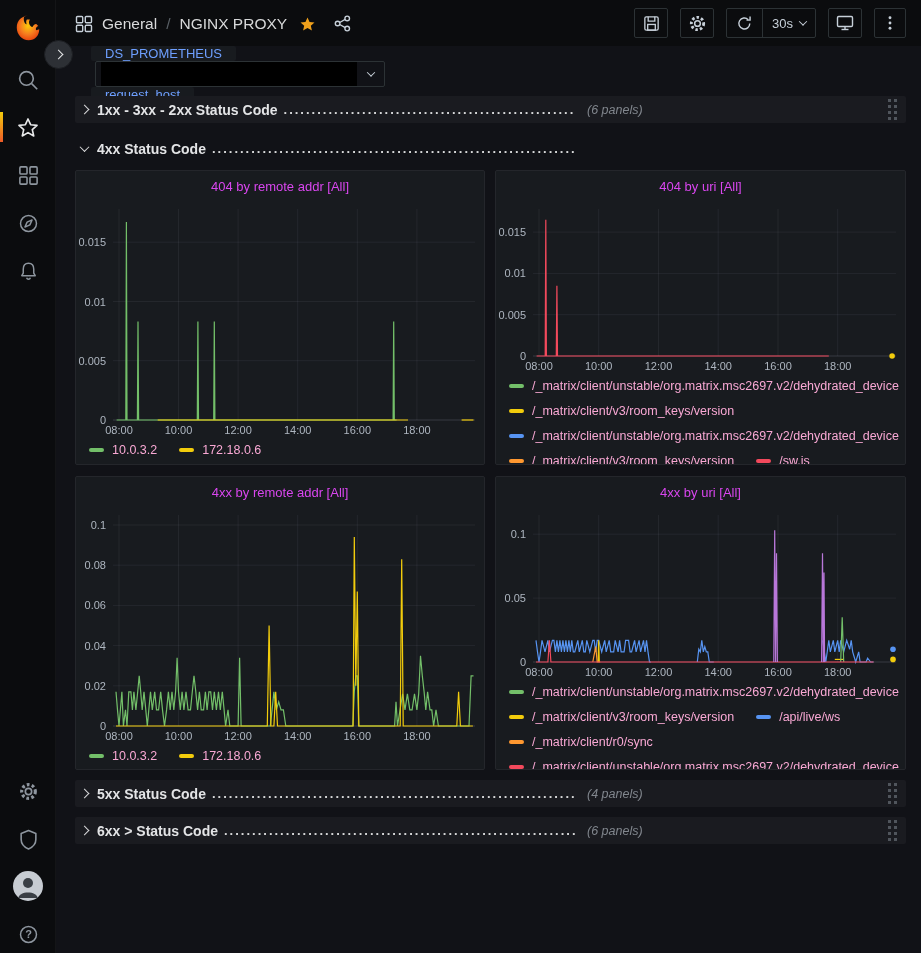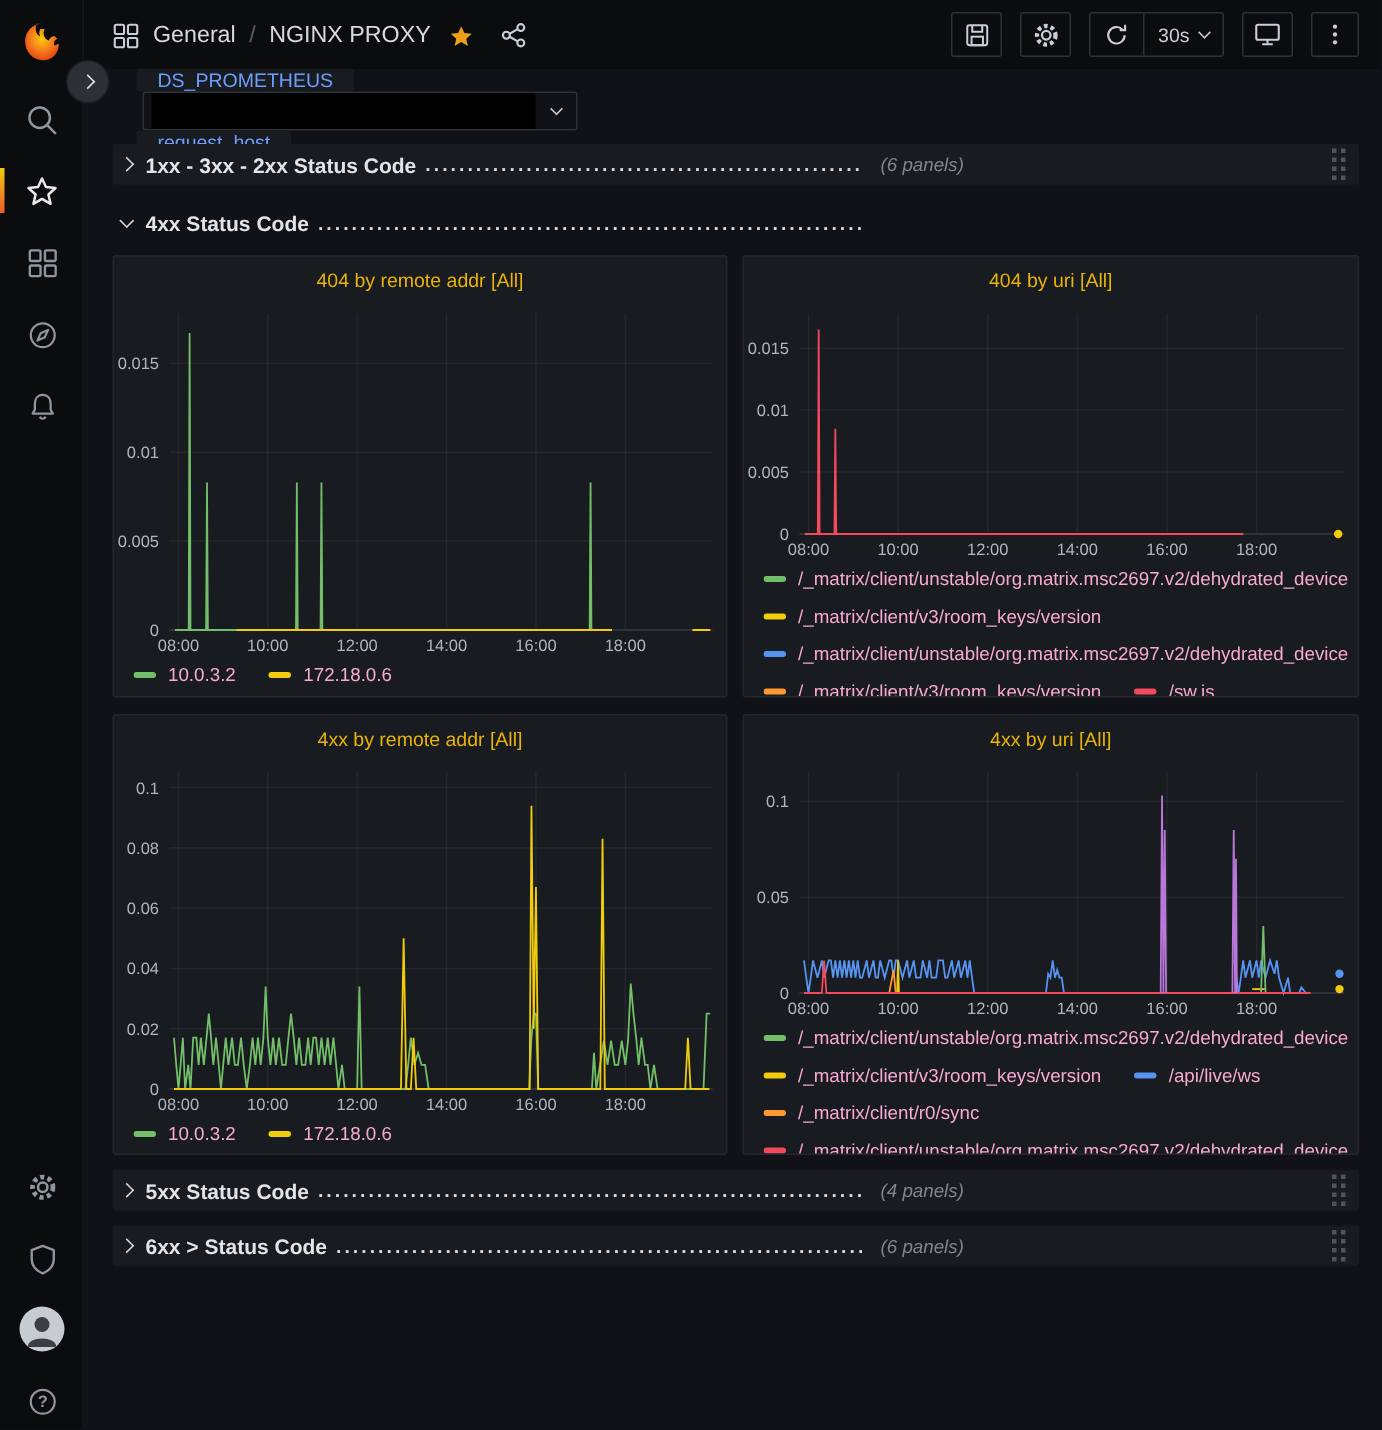--- a/index.html
+++ b/index.html
@@ -87,21 +87,21 @@
     white-space: nowrap; }
   .drag { margin-left: auto; width: 10px; height: 21px; position: relative; flex: none; }
   .drag i { position: absolute; left: 0; top: 0; width: 2.5px; height: 2.5px; background: #50555c;
     box-shadow: 6px 0 #50555c, 0 6px #50555c, 6px 6px #50555c, 0 12px #50555c,
                 6px 12px #50555c, 0 18px #50555c, 6px 18px #50555c; }
   .r1 { margin-top: 6px; } .r2 { margin-top: 12px; } .r3 { margin-top: 10px; } .r4 { margin-top: 10px; }
   .panel-grid { margin-top: 8px; display: grid; grid-template-columns: 410px 411px;
     grid-template-rows: 295px 294px; gap: 11px 10px; }
   .panel { background: #181b1f; border: 1px solid #24262b; border-radius: 2px; overflow: hidden; }
   .panel-title { height: 30px; display: flex; align-items: center; justify-content: center;
-    font-size: 13px; font-weight: 500; color: #eab308; cursor: pointer; }
+    font-size: 13px; font-weight: 500; color: #d946ef; cursor: pointer; }
   .plot { width: 100%; height: 236px; }
   .plot.small { height: 172px; }
   .legend { padding-left: 13px; font-size: 12.5px; color: #f9a8d4; }
   .legend .lrow { display: flex; align-items: center; height: 25px; white-space: nowrap;
     overflow: hidden; }
   .legend.inline .lrow { height: 26px; }
   .litem { display: inline-flex; align-items: center; margin-right: 22px; cursor: pointer; }
   .swatch { width: 15px; height: 4px; border-radius: 2px; margin-right: 8px; flex: none; }
 </style>
 </head>

